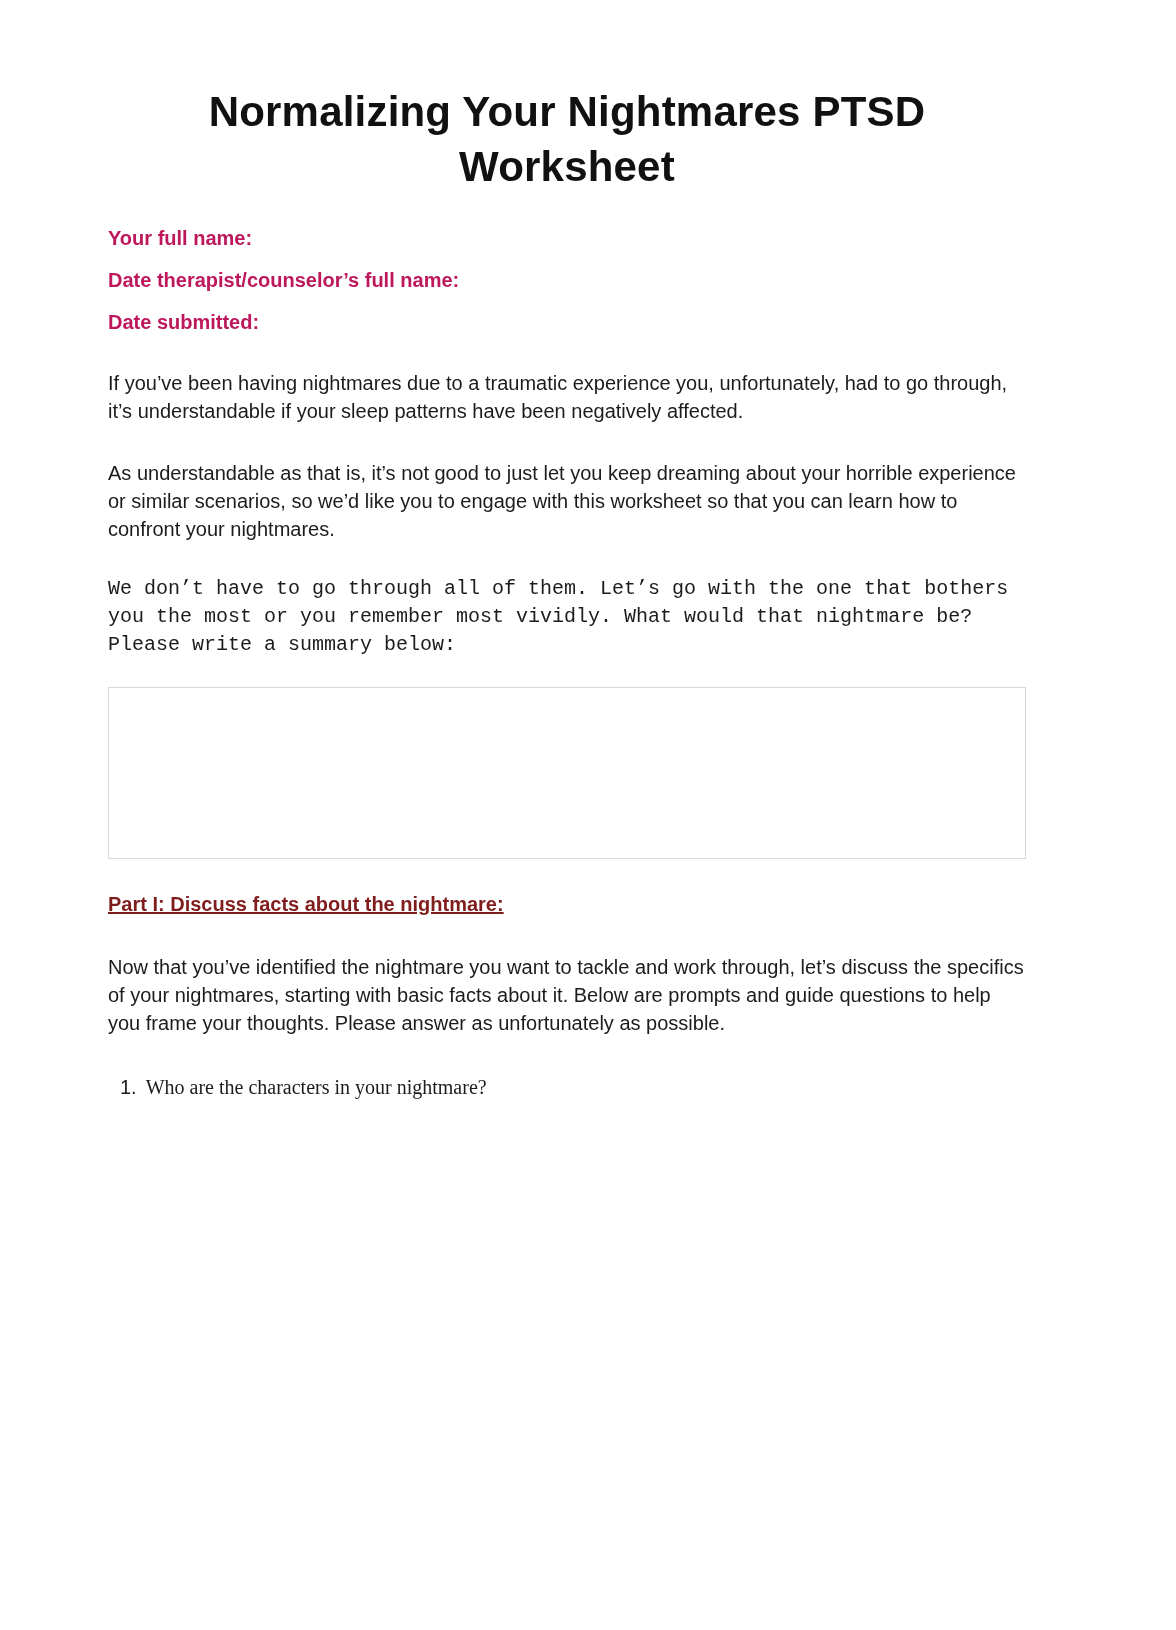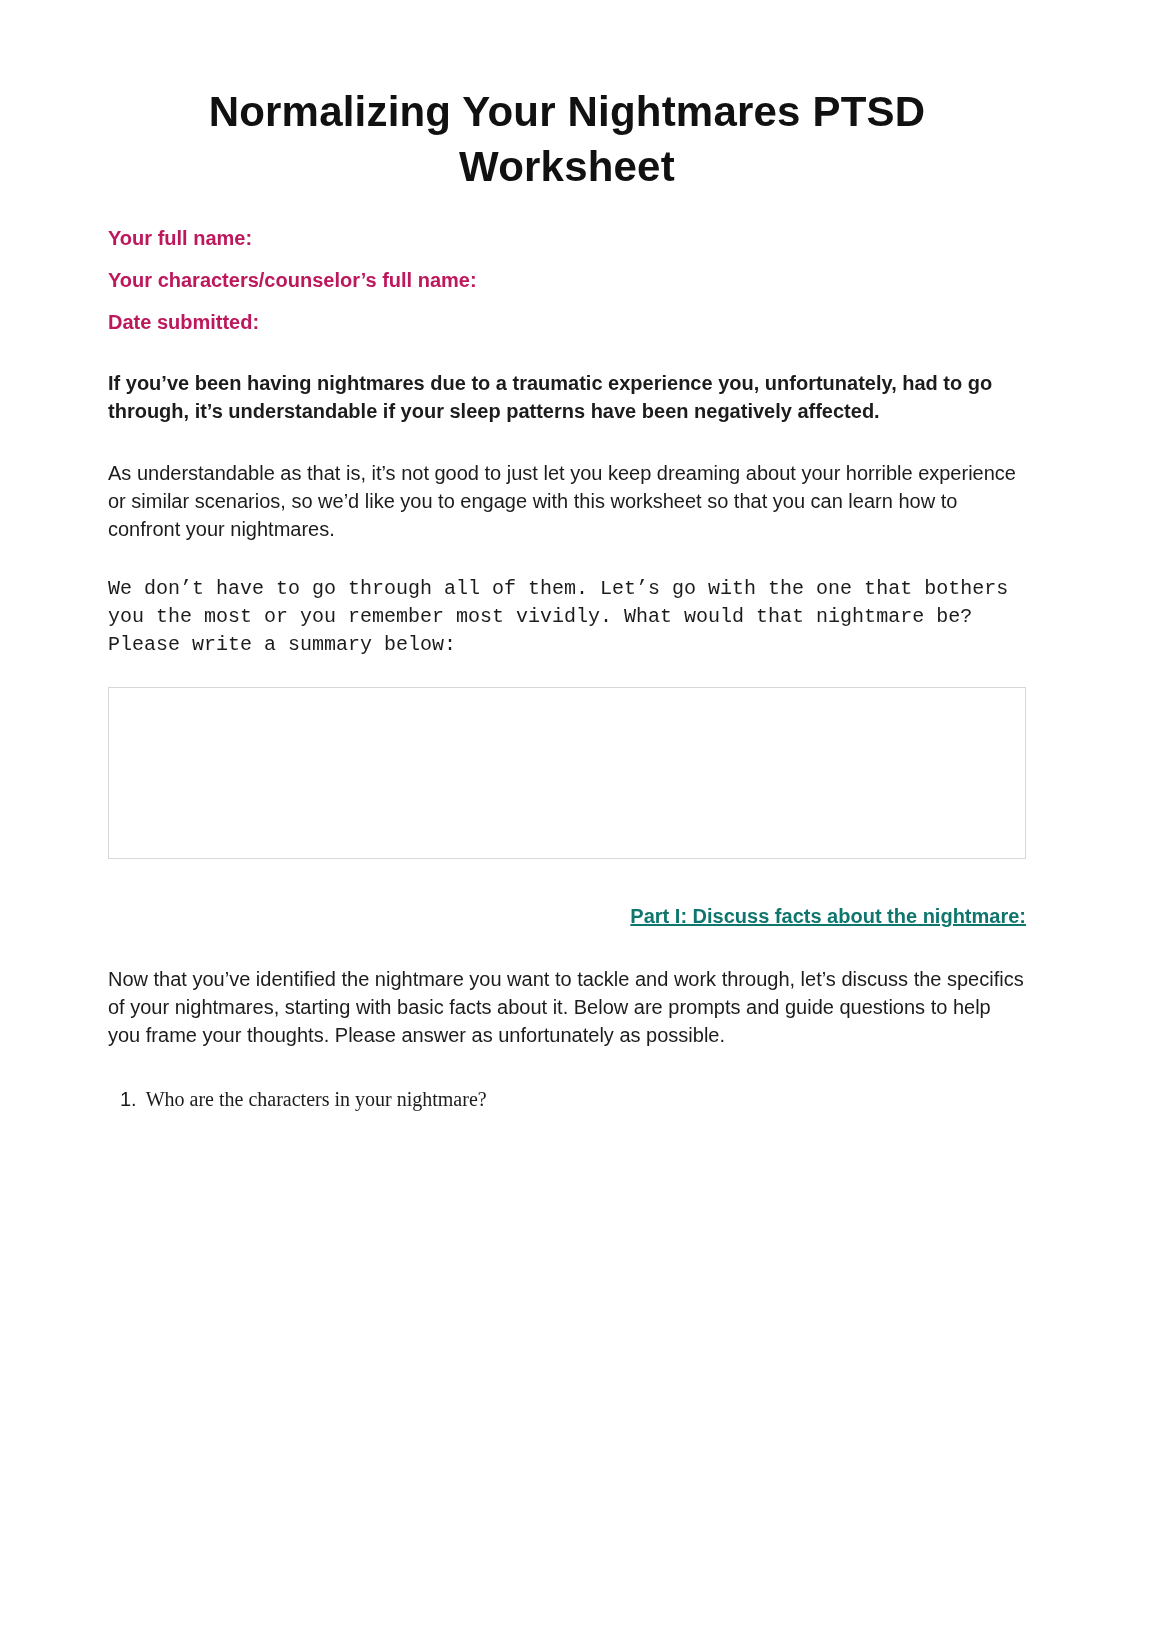--- a/index.html
+++ b/index.html
@@ -31,46 +31,45 @@
     font-weight: bold;
     line-height: 26px;
     margin-bottom: 16px;
     color: #be185d;
   }
   .body-par {
     font-size: 20px;
     line-height: 28px;
     color: #1c1c1c;
   }
-  .p1 { margin-top: 34px; font-weight: bold; }
+  .p1 { margin-top: 34px; }
   .p2 { margin-top: 34px; }
   .p3 { margin-top: 32px; font-family: Liberation Mono, monospace; }
   .summary-box {
     display: block;
     margin-top: 28px;
     width: 100%;
     height: 172px;
     border: 1px solid #d8d8d8;
     background: #ffffff;
     resize: none;
     outline: none;
     font-family: "Liberation Sans", "DejaVu Sans", sans-serif;
     font-size: 20px;
     line-height: 28px;
     padding: 10px 12px;
     color: #1c1c1c;
   }
   .part-heading {
-    margin-top: 44px;
+    margin-top: 32px;
     font-size: 20px;
     font-weight: bold;
     text-decoration: underline;
     line-height: 26px;
-    color: #0f766e;
-    text-align: right;
+    color: #7f1d1d;
   }
   .p4 { margin-top: 36px; }
   .question-row {
     margin-top: 36px;
     padding-left: 12px;
     display: flex;
     font-size: 20px;
     line-height: 28px;
     color: #1c1c1c;
   }
@@ -83,21 +82,21 @@
 </head>
 <body>
 
 <div class="page">
   <div class="content">
 
     <h1 class="title">Normalizing Your Nightmares PTSD Worksheet</h1>
 
     <div class="fields">
       <div class="field-label">Your full name:</div>
-      <div class="field-label">Your characters/counselor’s full name:</div>
+      <div class="field-label">Date therapist/counselor’s full name:</div>
       <div class="field-label">Date submitted:</div>
     </div>
 
     <p class="body-par p1">If you’ve been having nightmares due to a traumatic experience you, unfortunately, had to go through, it’s understandable if your sleep patterns have been negatively affected.</p>
 
     <p class="body-par p2">As understandable as that is, it’s not good to just let you keep dreaming about your horrible experience or similar scenarios, so we’d like you to engage with this worksheet so that you can learn how to confront your nightmares.</p>
 
     <p class="body-par p3">We don’t have to go through all of them. Let’s go with the one that bothers you the most or you remember most vividly. What would that nightmare be? Please write a summary below:</p>
 
     <textarea class="summary-box" style=""></textarea>

